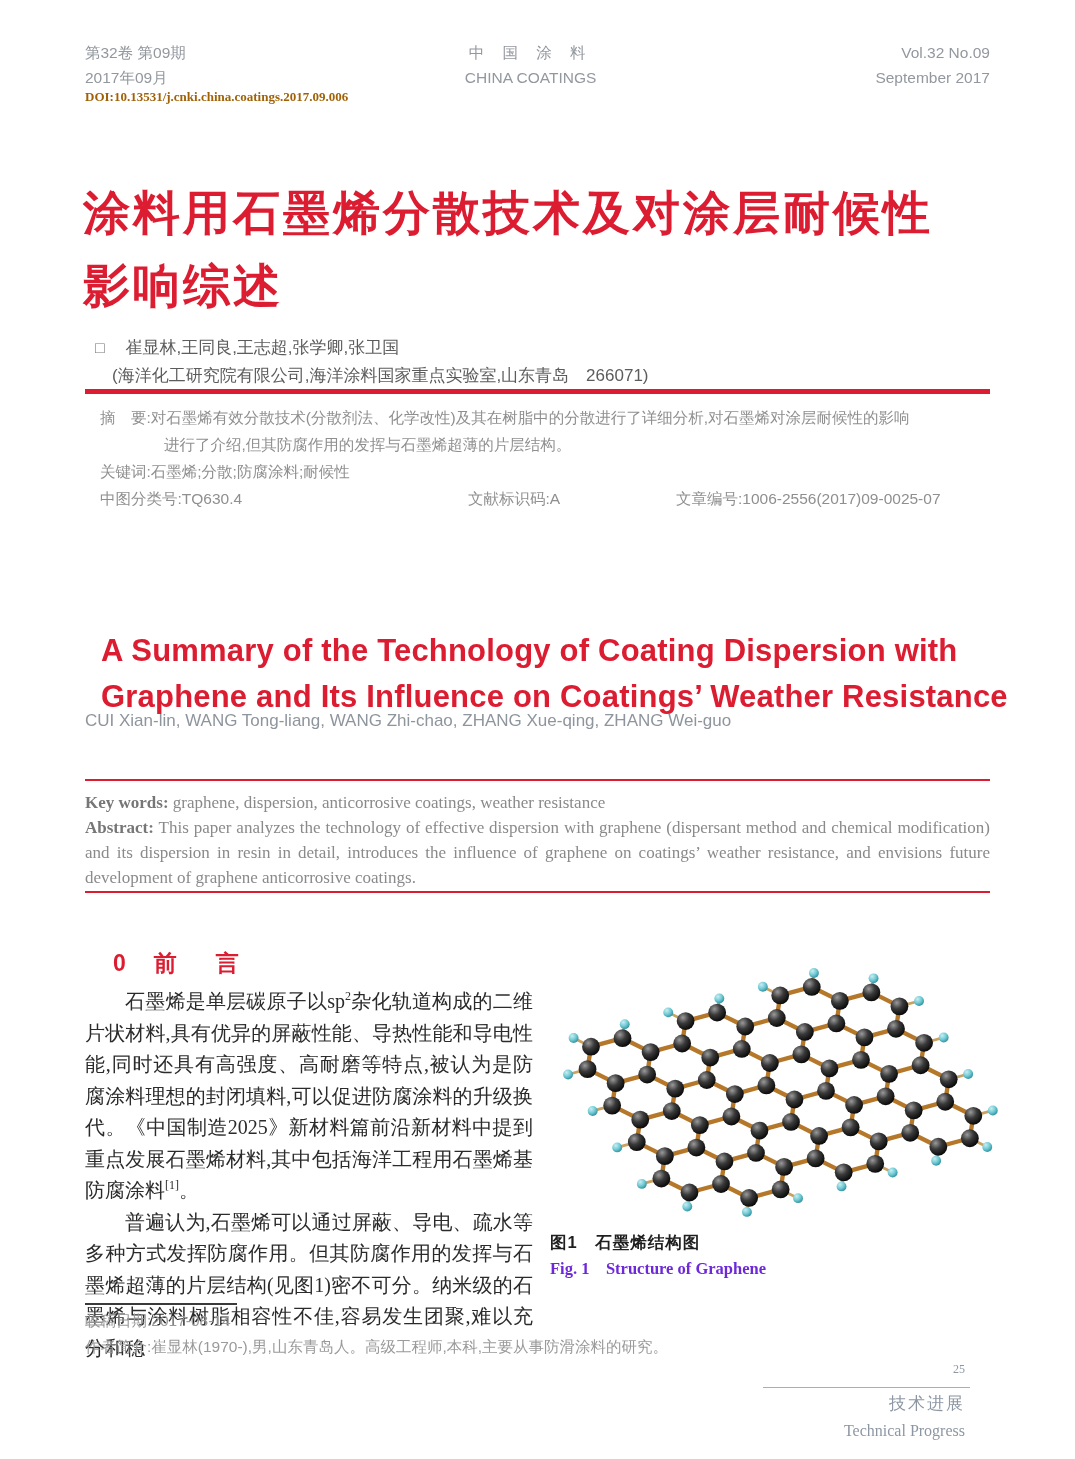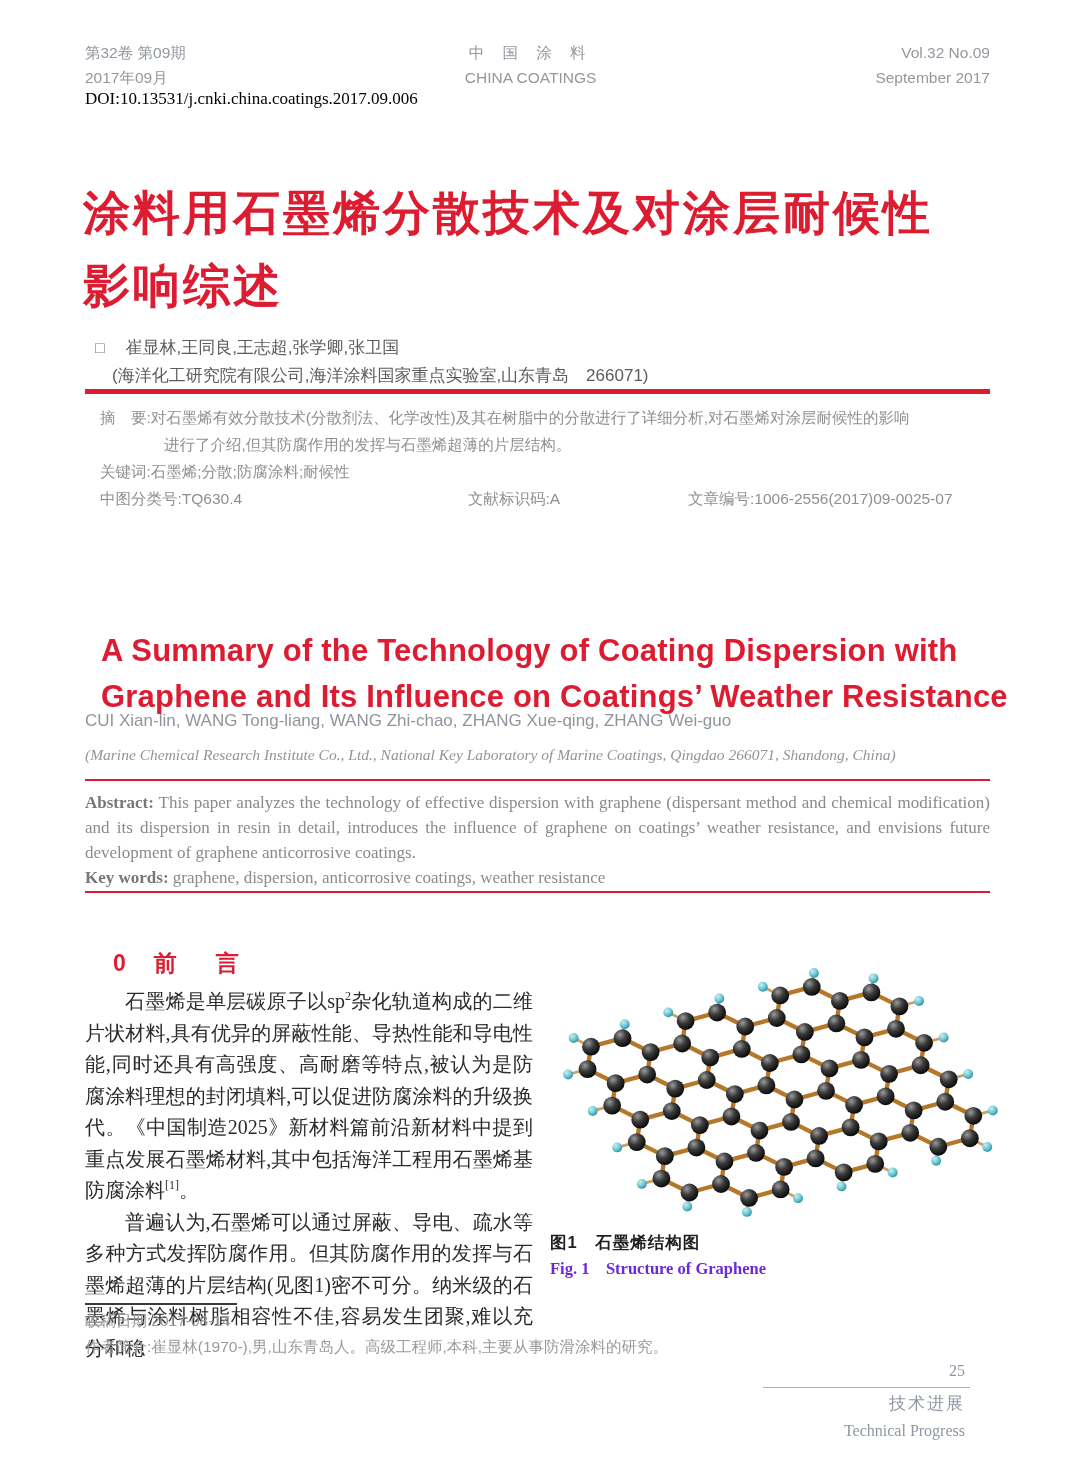--- a/index.html
+++ b/index.html
@@ -19,22 +19,22 @@
   .journal-header{
     position:absolute;top:40px;left:85px;width:905px;
     display:flex;justify-content:space-between;align-items:center;
     color:var(--muted);font-family:"Liberation Sans", sans-serif;
     font-size:15.5px;line-height:25px;
   }
   .h-center{text-align:center;}
   .h-center .cn{letter-spacing:7px;}
   .h-right{text-align:right;}
   .doi{
-    position:absolute;top:89px;left:85px;color:#000000;
-    font-family:"Liberation Serif", serif;font-weight:normal;font-size:17px;
+    position:absolute;top:89px;left:85px;color:#a16207;
+    font-family:"Liberation Serif", serif;font-weight:bold;font-size:13px;
   }
   
   .title-cn{
     position:absolute;top:176px;left:83px;width:940px;margin:0;
     color:var(--red);font-family:"Liberation Sans", sans-serif;
     font-weight:900;font-size:47px;line-height:73px;letter-spacing:3px;
   }
   
   .authors-cn{
     position:absolute;top:336px;left:95px;color:#5c5c5c;
@@ -51,21 +51,21 @@
   .abstract-cn{
     position:absolute;top:404px;left:100px;width:895px;
     color:var(--abs-gray);font-family:"Liberation Sans", sans-serif;
     font-size:15.5px;line-height:27px;
   }
   .abstract-cn .indent2{padding-left:64px;}
   .clc-row{position:relative;height:27px;}
   .clc-row span{position:absolute;top:0;white-space:nowrap;}
   .clc-item1{left:0;}
   .clc-item2{left:368px;}
-  .clc-item3{left:588px;}
+  .clc-item3{left:576px;}
   
   .title-en{
     position:absolute;top:612px;left:85px;width:920px;margin:16px;
     color:var(--red);font-family:"Liberation Sans", sans-serif;
     font-weight:bold;font-size:31px;line-height:46px;letter-spacing:0.2px;
   }
   .authors-en{
     position:absolute;top:711px;left:85px;color:#8f959c;
     font-family:"Liberation Sans", sans-serif;font-size:17px;
   }
@@ -108,21 +108,21 @@
   
   .footnote-rule{position:absolute;top:1303px;left:85px;width:152px;height:2px;background:#3a3a3a;}
   .footnote{
     position:absolute;top:1308px;left:85px;width:905px;
     color:#9a9a9a;font-family:"Liberation Sans", sans-serif;
     font-size:15.5px;line-height:26px;
   }
   
   .page-number{
     position:absolute;top:1362px;left:763px;width:202px;text-align:right;
-    color:var(--footer-gray);font-family:"Liberation Serif", serif;font-size:16px;
+    color:var(--footer-gray);font-family:"Liberation Serif", serif;font-size:12px;
   }
   .footer-rule{position:absolute;top:1387px;left:763px;width:207px;height:1px;background:#a7aeb8;}
   .footer-cn{
     position:absolute;top:1392px;left:763px;width:202px;text-align:right;
     color:var(--footer-gray);font-family:"Liberation Sans", sans-serif;font-size:17px;letter-spacing:2px;
   }
   .footer-en{
     position:absolute;top:1415px;left:763px;width:202px;text-align:right;
     color:var(--footer-gray);font-family:"Liberation Serif", serif;font-size:16px;margin-top:7px;
   }
@@ -171,27 +171,26 @@
       <span class="clc-item2">文献标识码:A</span>
       <span class="clc-item3">文章编号:1006-2556(2017)09-0025-07</span>
     </div>
   </div>
 
   <h2 class="title-en">
     <span>A Summary of the Technology of Coating Dispersion with</span><br>
     <span>Graphene and Its Influence on Coatings’ Weather Resistance</span>
   </h2>
   <div class="authors-en">CUI Xian-lin, WANG Tong-liang, WANG Zhi-chao, ZHANG Xue-qing, ZHANG Wei-guo</div>
-  <div class="affil-en">(Marine Chemical Research Institute Co., Ltd., National Key Laboratory of Marine Coatings, Qingdao 266071, Shandong, China)</div>
 
   <div class="rule-thin" style="top:779px;"></div>
 
   <div class="abstract-en">
+    <div><b>Key words:</b><span> graphene, dispersion, anticorrosive coatings, weather resistance</span></div>
     <div><b>Abstract:</b><span> This paper analyzes the technology of effective dispersion with graphene (dispersant method and chemical modification) and its dispersion in resin in detail, introduces the influence of graphene on coatings’ weather resistance, and envisions future development of graphene anticorrosive coatings.</span></div>
-    <div><b>Key words:</b><span> graphene, dispersion, anticorrosive coatings, weather resistance</span></div>
   </div>
 
   <div class="rule-thin" style="top:891px;"></div>
 
   <div class="section-heading">
     <span>0</span><span class="sec-title">前　言</span>
   </div>
 
   <div class="body-left">
     <p><span>石墨烯是单层碳原子以sp</span><sup>2</sup><span>杂化轨道构成的二维片状材料,具有优异的屏蔽性能、导热性能和导电性能,同时还具有高强度、高耐磨等特点,被认为是防腐涂料理想的封闭填料,可以促进防腐涂料的升级换代。《中国制造2025》新材料篇前沿新材料中提到重点发展石墨烯材料,其中包括海洋工程用石墨烯基防腐涂料</span><sup>[1]</sup><span>。</span></p>

